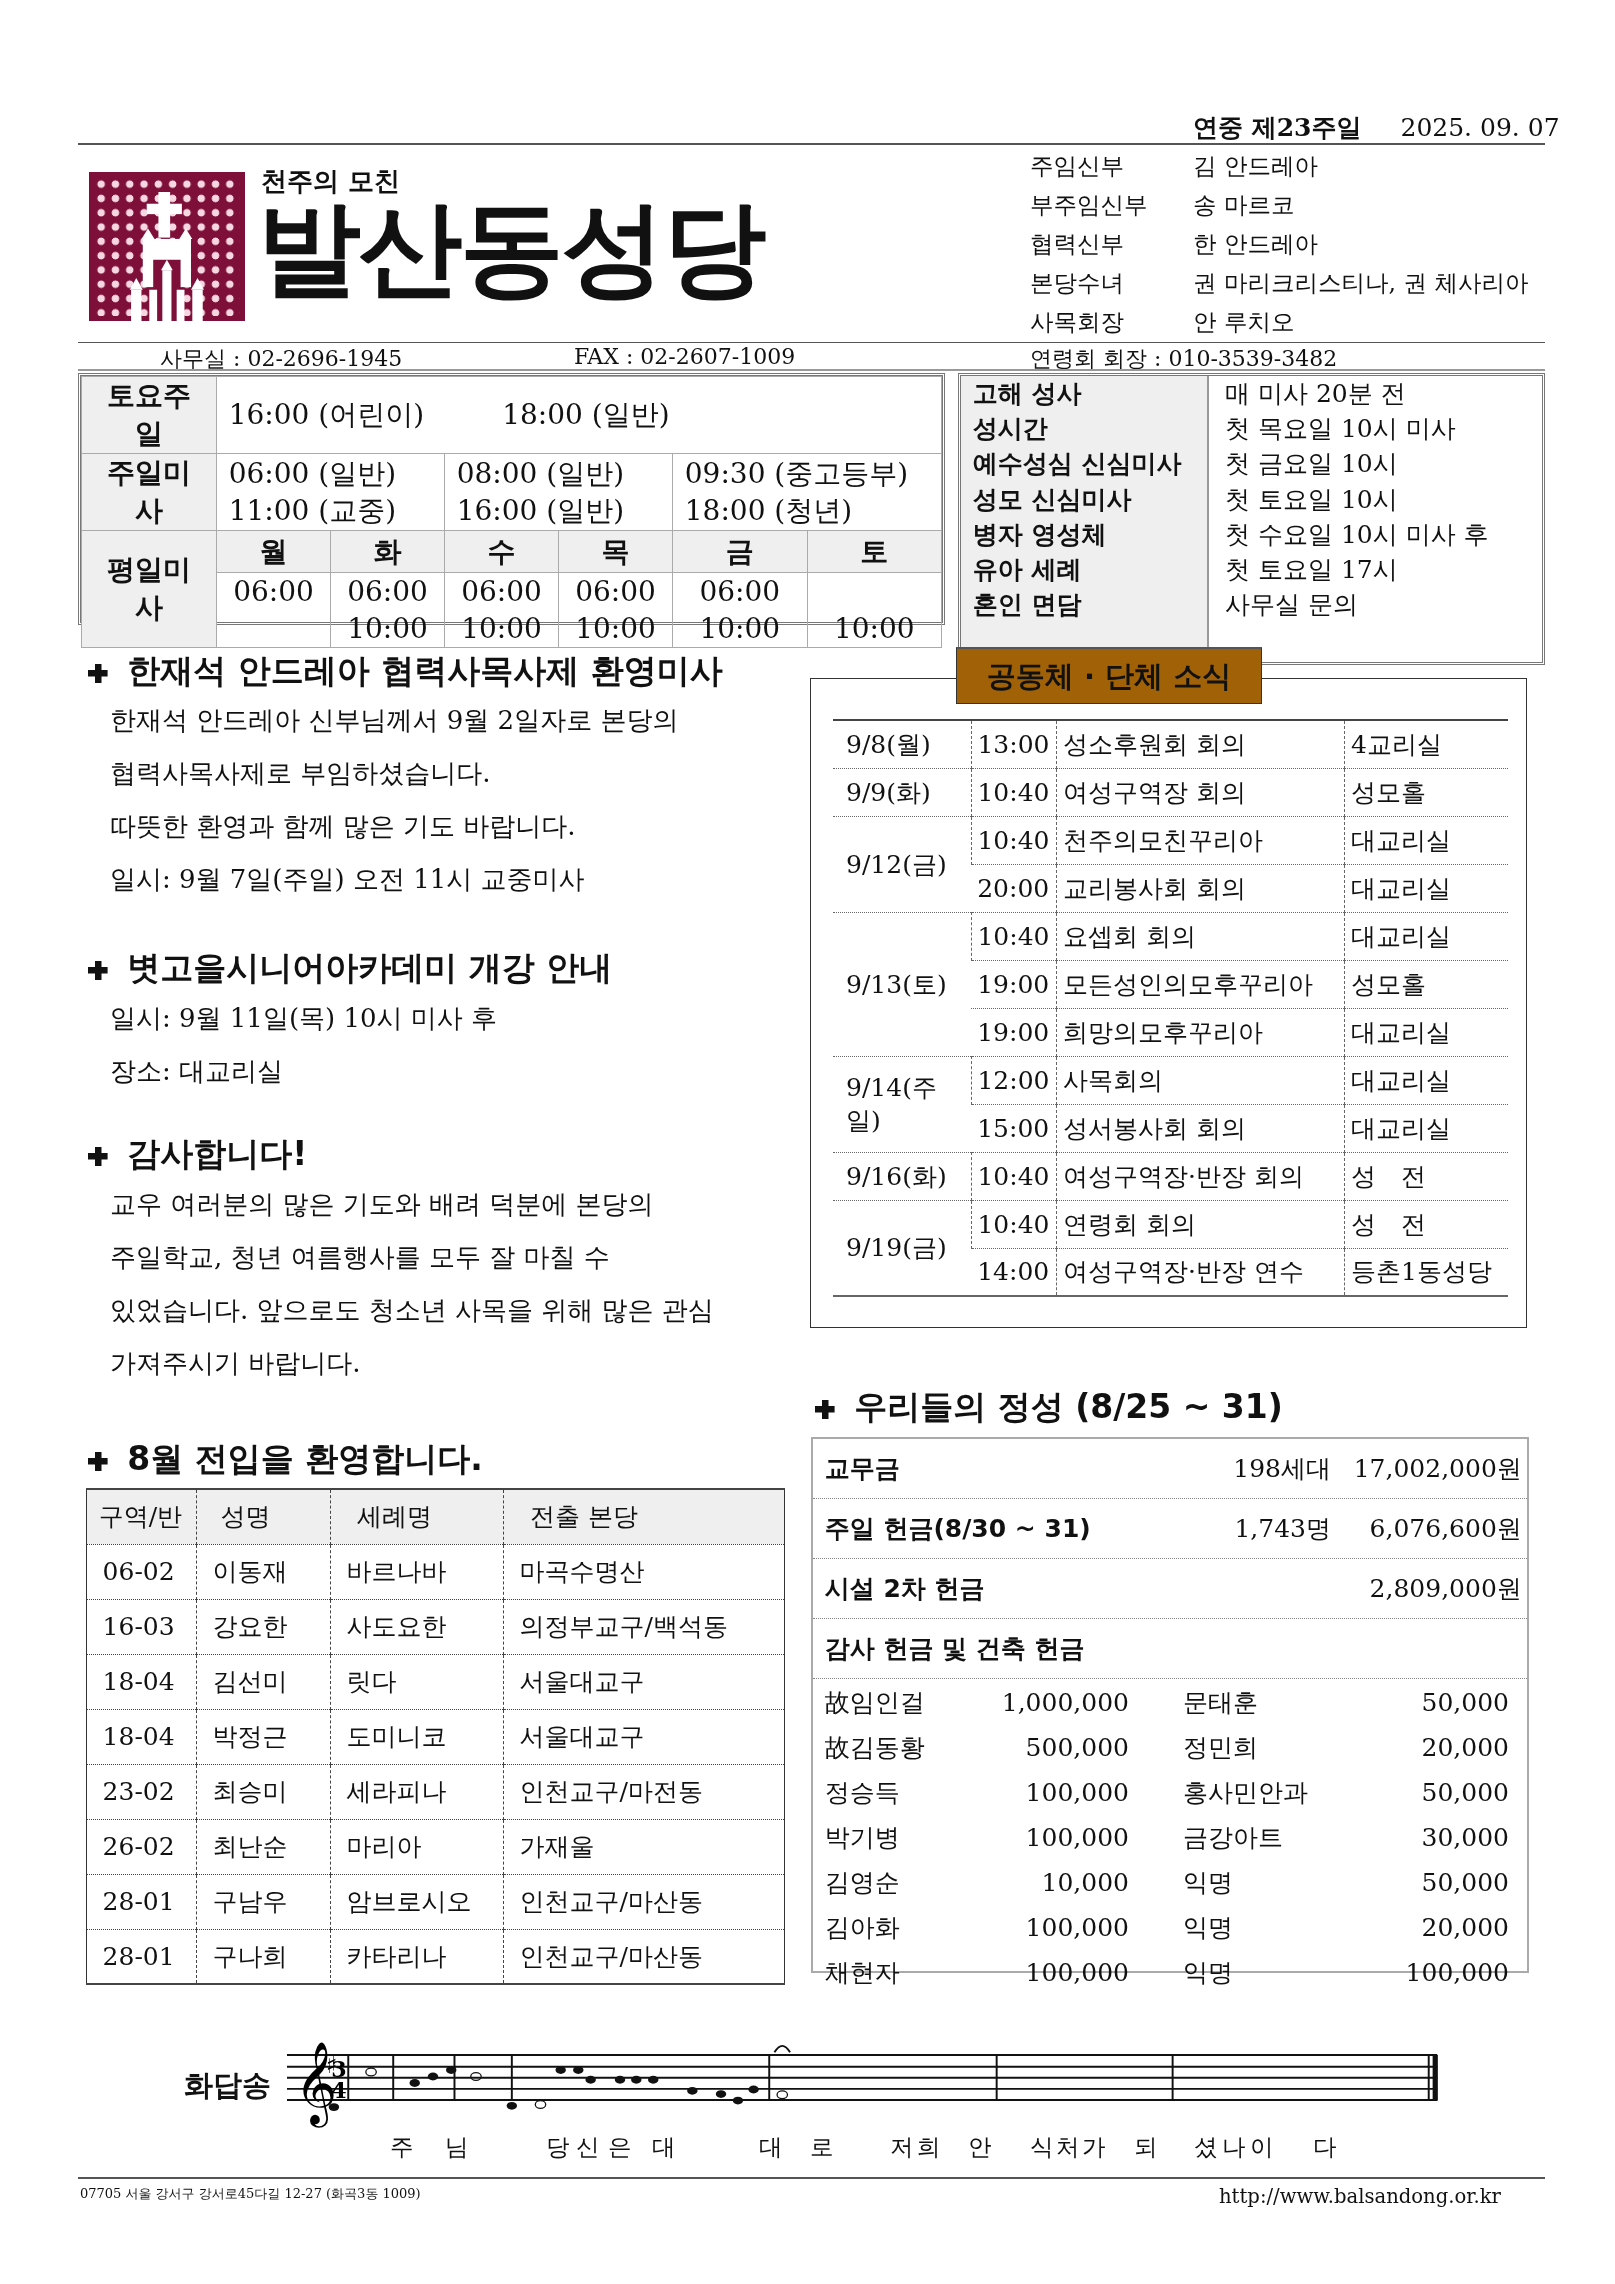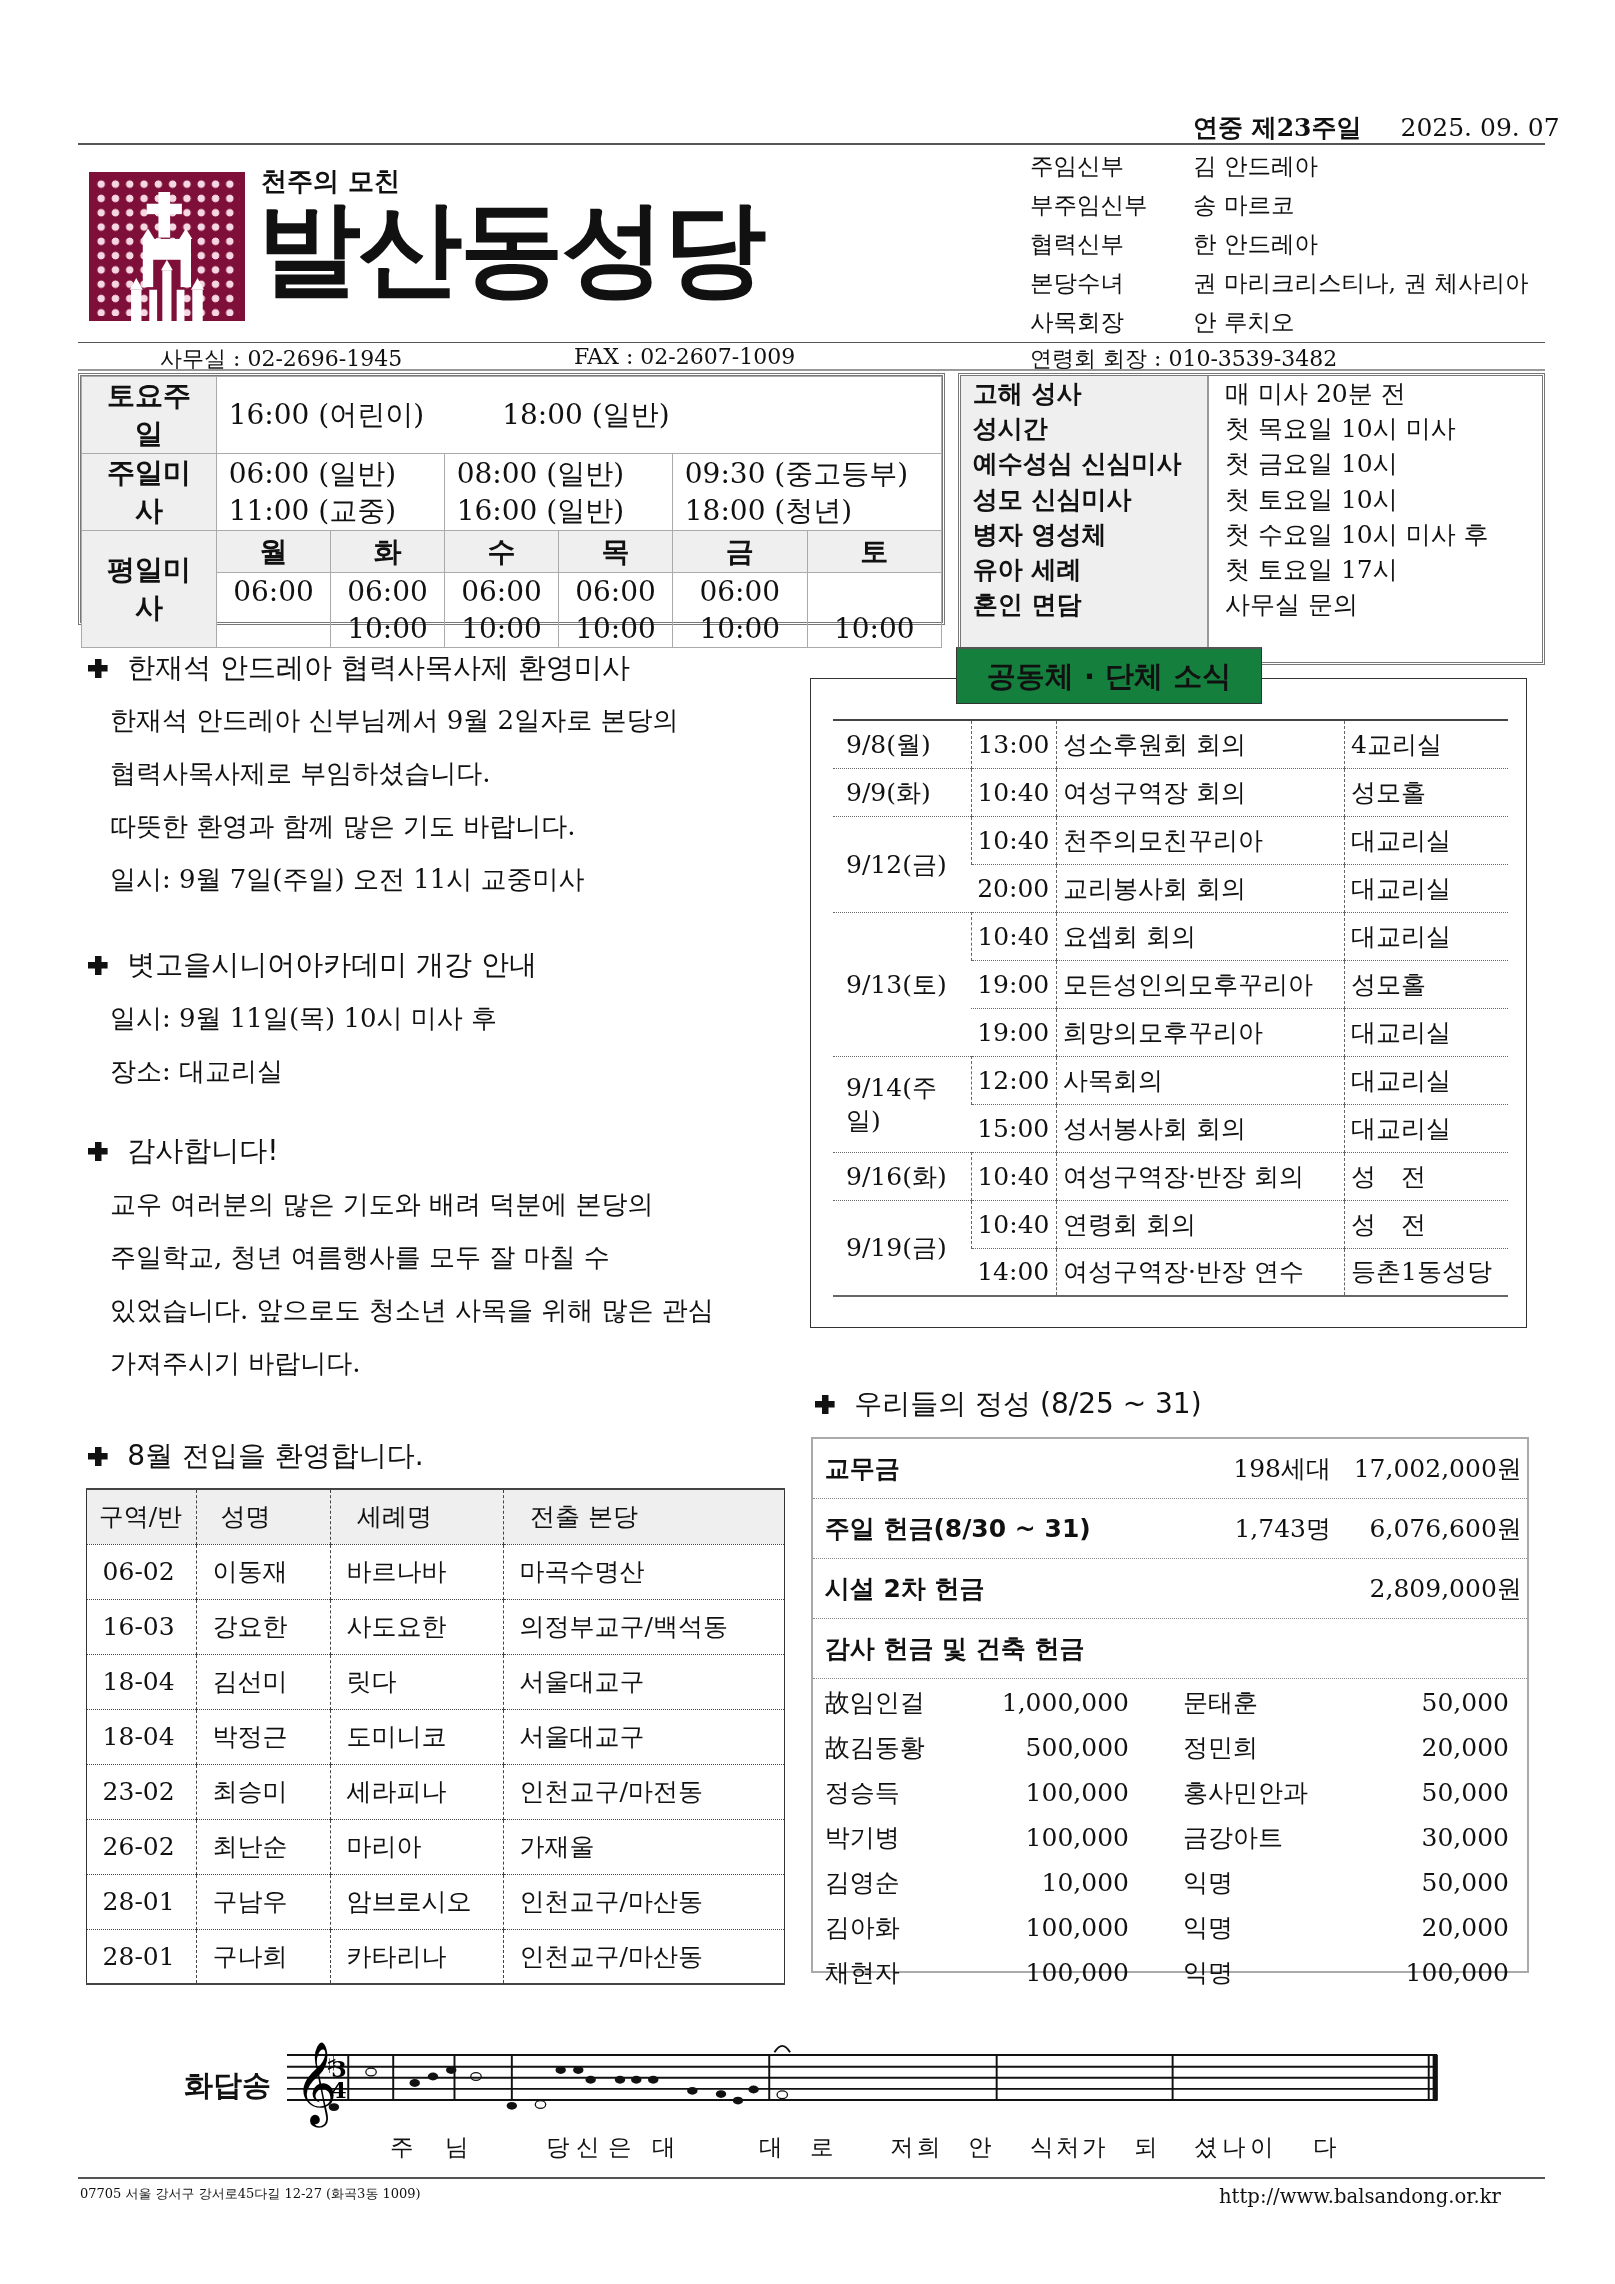--- a/index.html
+++ b/index.html
@@ -31,28 +31,28 @@
 #mass td.lab{background:#efefef;text-align:center;font-weight:bold;width:135px;font-family:"DejaVu Sans",sans-serif}
 #mass td.day{background:#efefef;text-align:center;font-weight:bold;font-family:"DejaVu Sans",sans-serif}
 #mass td.tm{text-align:center;line-height:37px}
 #sac{left:958px;top:373px;width:587px;height:292px;border:3.3px double #777}
 #sac .l{position:absolute;left:0;top:0;width:248px;height:100%;background:#efefef;border-right:2px solid #999}
 #sac .row{position:absolute;left:0;width:100%;height:35px;line-height:35px;font-size:25px}
 #sac .row .k{position:absolute;left:11.7px;font-weight:bold;font-family:"DejaVu Sans",sans-serif}
 #sac .row .v{position:absolute;left:264px}
 
 
-.art-title{font-family:"DejaVu Sans",sans-serif;font-weight:normal;font-size:28px;white-space:nowrap}
+.art-title{font-family:"DejaVu Sans",sans-serif;font-weight:bold;font-size:33px;white-space:nowrap}
 .art-title .mk{display:inline-block;width:19.6px;height:19.6px;margin-right:19.6px;position:relative;top:1.3px;
  background:linear-gradient(#111,#111) center/6.5px 19.6px no-repeat,linear-gradient(#111,#111) center/19.6px 6.5px no-repeat}
 .art-body{font-size:26px;line-height:53px;white-space:nowrap}
 
 
 #comm{left:810px;top:678px;width:717px;height:650px;border:1.3px solid #333}
-#comm-title{left:956px;top:647px;width:306px;height:57px;background:#15803d;border:1.3px solid #333;border-top:2.6px solid #555;text-align:center;line-height:55px;font-size:29px;font-weight:bold;font-family:"DejaVu Sans",sans-serif}
+#comm-title{left:956px;top:647px;width:306px;height:57px;background:#a16207;border:1.3px solid #333;border-top:2.6px solid #555;text-align:center;line-height:55px;font-size:29px;font-weight:bold;font-family:"DejaVu Sans",sans-serif}
 #sched{left:833px;top:719px;width:675px;border-collapse:collapse;font-size:25px;border-top:2.6px solid #444;border-bottom:2.6px solid #666}
 #sched td{border-top:1.3px dotted #666;height:48px;padding:0 6.5px}
 #sched td+td{border-left:1.3px dashed #666}
 #sched td.d{width:138px;padding-left:13px}
 #sched td.t{width:85px;text-align:center;padding:0}
 #sched td.w{width:288px}
 
 
 #xfer{left:86px;top:1488px;width:699px;border-collapse:collapse;font-size:25px;border-top:2.6px solid #444;border-bottom:2.6px solid #444;border-left:1.3px solid #333;border-right:1.3px solid #333}
 #xfer td{height:55px;border-top:1.3px dotted #444;padding-left:15.6px}

